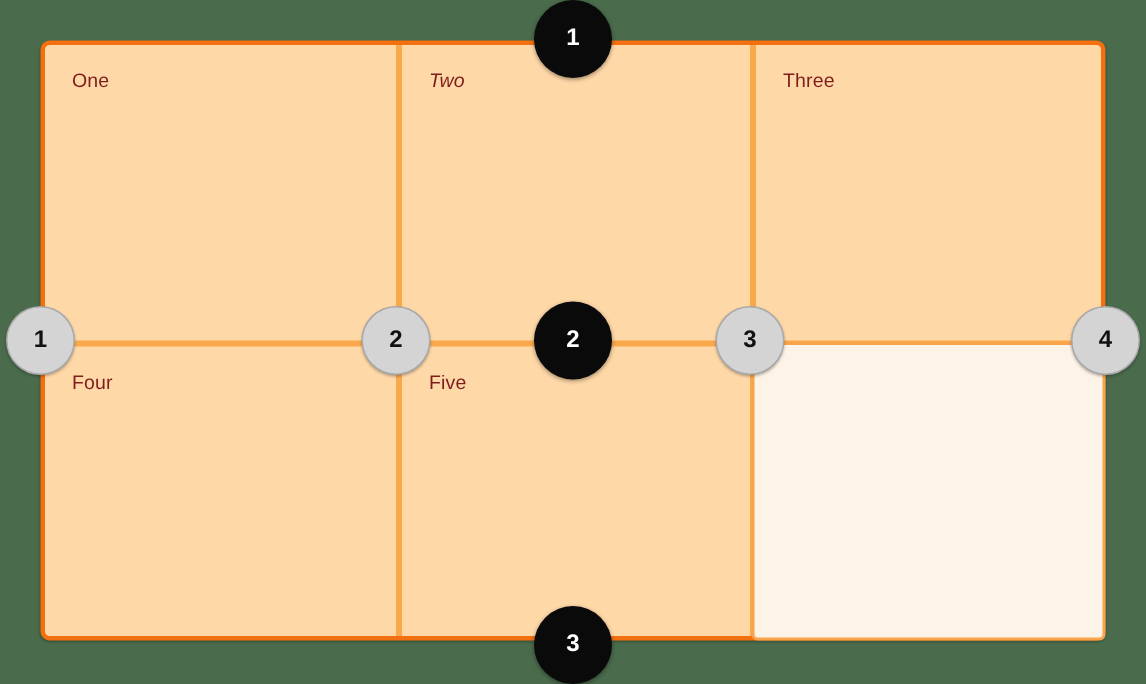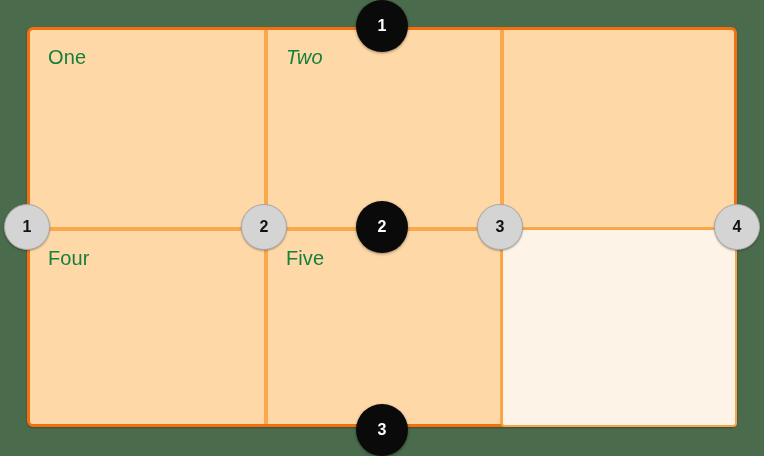--- a/index.html
+++ b/index.html
@@ -35,22 +35,22 @@
 
   
   .cell {
     position: absolute;
     box-sizing: border-box;
   }
   .cell-label {
     position: absolute;
     left: 18px;
     top: 16px;
-    font-size: 20px;
-    color: #15803d;
+    font-size: 13px;
+    color: #7f1d1d;
     letter-spacing: .1px;
     white-space: nowrap;
   }
 
   .cell-one   { left: 0px;   top: 0px;   width: 234px; height: 197px; }
   .cell-two   { left: 238px; top: 0px;   width: 232px; height: 197px; font-style: italic; }
   .cell-three { left: 474px; top: 0px;   width: 230px; height: 197px; }
   .cell-four  { left: 0px;   top: 201px; width: 234px; height: 193px; }
   .cell-five  { left: 238px; top: 201px; width: 232px; height: 193px; }
   .cell-six   { left: 474px; top: 201px; width: 230px; height: 193px; }
@@ -138,20 +138,23 @@
     <div class="divider h-div"></div>
 
     <div class="cell cell-empty"></div>
 
     <div class="cell cell-one">
       <span class="cell-label">One</span>
     </div>
     <div class="cell cell-two">
       <span class="cell-label">Two</span>
     </div>
+    <div class="cell cell-three">
+      <span class="cell-label">Three</span>
+    </div>
     <div class="cell cell-four">
       <span class="cell-label">Four</span>
     </div>
     <div class="cell cell-five">
       <span class="cell-label">Five</span>
     </div>
     <div class="cell cell-six">
       <span class="cell-label"></span>
     </div>
 

